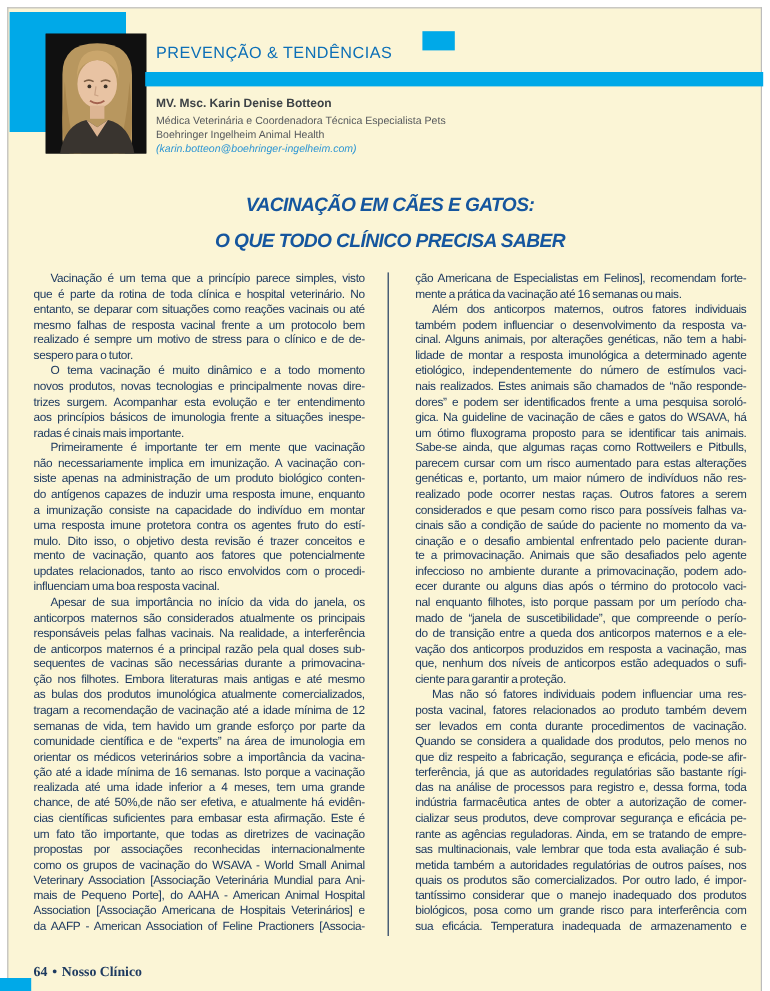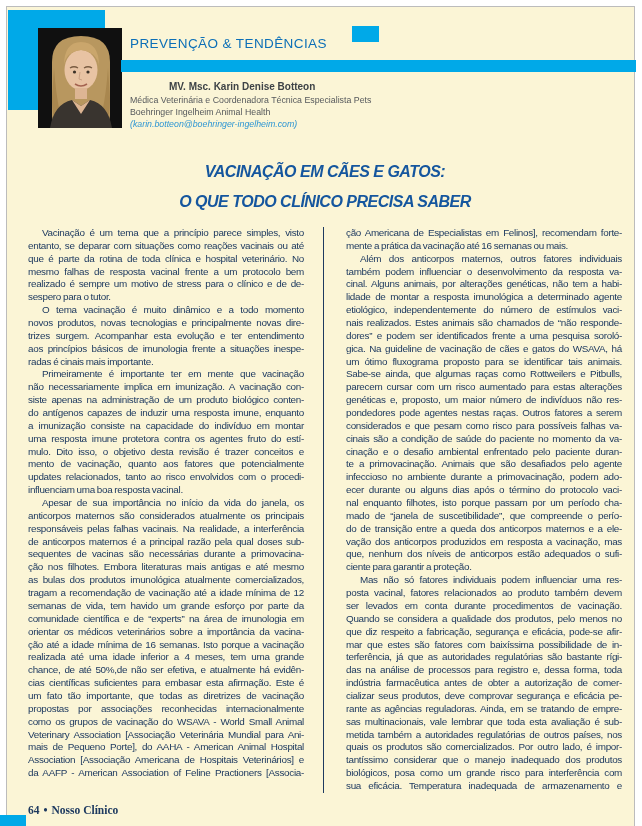--- a/index.html
+++ b/index.html
@@ -33,21 +33,21 @@
   .author-photo svg{display:block;}
   .section-title{
     position:absolute;left:130px;top:36px;
     color:#0C6FB7;font-weight:normal;font-size:13.5px;letter-spacing:.4px;
   }
   .header-bar{
     position:absolute;left:121px;top:60px;width:515px;height:12px;
     background:#00A9E8;
   }
   .author-block{position:absolute;left:130px;top:82px;line-height:10.5px;}
-  .author-name{color:#3d4246;font-weight:bold;font-size:10px;margin-bottom:2px;margin-left:39px;}
+  .author-name{color:#3d4246;font-weight:bold;font-size:10px;margin-bottom:2px;}
   .author-role,.author-company{color:#56595c;font-size:8.8px;margin-bottom:1.5px;}
   .author-email{color:#2E96D3;font-size:8.8px;font-style:italic;}
   .article-title{
     position:absolute;left:28px;top:157px;width:594px;text-align:center;
     color:#15569E;font-weight:bold;font-style:italic;
     font-size:16px;line-height:29.5px;letter-spacing:-0.5px;
   }
   .columns{
     position:absolute;left:28px;top:227px;width:594px;
     display:flex;
@@ -116,22 +116,22 @@
 
 <div class="article-title">
   <div>VACINAÇÃO EM CÃES E GATOS:</div>
   <div>O QUE TODO CLÍNICO PRECISA SABER</div>
 </div>
 
 <div class="columns">
   <div class="col left-col">
       <div class="para">
         <div class="bodyline firstline">Vacinação é um tema que a princípio parece simples, visto</div>
+        <div class="bodyline">que é parte da rotina de toda clínica e hospital veterinário. No</div>
         <div class="bodyline">entanto, se deparar com situações como reações vacinais ou até</div>
-        <div class="bodyline">que é parte da rotina de toda clínica e hospital veterinário. No</div>
         <div class="bodyline">mesmo falhas de resposta vacinal frente a um protocolo bem</div>
         <div class="bodyline">realizado é sempre um motivo de stress para o clínico e de de-</div>
         <div class="bodyline paraend">sespero para o tutor.</div>
       </div>
       <div class="para">
         <div class="bodyline firstline">O tema vacinação é muito dinâmico e a todo momento</div>
         <div class="bodyline">novos produtos, novas tecnologias e principalmente novas dire-</div>
         <div class="bodyline">trizes surgem. Acompanhar esta evolução e ter entendimento</div>
         <div class="bodyline">aos princípios básicos de imunologia frente a situações inespe-</div>
         <div class="bodyline paraend">radas é cinais mais importante.</div>
@@ -183,42 +183,41 @@
         <div class="bodyline">também podem influenciar o desenvolvimento da resposta va-</div>
         <div class="bodyline">cinal. Alguns animais, por alterações genéticas, não tem a habi-</div>
         <div class="bodyline">lidade de montar a resposta imunológica a determinado agente</div>
         <div class="bodyline">etiológico, independentemente do número de estímulos vaci-</div>
         <div class="bodyline">nais realizados. Estes animais são chamados de “não responde-</div>
         <div class="bodyline">dores” e podem ser identificados frente a uma pesquisa soroló-</div>
         <div class="bodyline">gica. Na guideline de vacinação de cães e gatos do WSAVA, há</div>
         <div class="bodyline">um ótimo fluxograma proposto para se identificar tais animais.</div>
         <div class="bodyline">Sabe-se ainda, que algumas raças como Rottweilers e Pitbulls,</div>
         <div class="bodyline">parecem cursar com um risco aumentado para estas alterações</div>
-        <div class="bodyline">genéticas e, proposto, um maior número de indivíduos não res-</div>
-        <div class="bodyline">pondedores pode agentes nestas raças. Outros fatores a serem</div>
+        <div class="bodyline">genéticas e, portanto, um maior número de indivíduos não res-</div>
+        <div class="bodyline">realizado pode ocorrer nestas raças. Outros fatores a serem</div>
         <div class="bodyline">considerados e que pesam como risco para possíveis falhas va-</div>
         <div class="bodyline">cinais são a condição de saúde do paciente no momento da va-</div>
         <div class="bodyline">cinação e o desafio ambiental enfrentado pelo paciente duran-</div>
         <div class="bodyline">te a primovacinação. Animais que são desafiados pelo agente</div>
         <div class="bodyline">infeccioso no ambiente durante a primovacinação, podem ado-</div>
         <div class="bodyline">ecer durante ou alguns dias após o término do protocolo vaci-</div>
         <div class="bodyline">nal enquanto filhotes, isto porque passam por um período cha-</div>
         <div class="bodyline">mado de “janela de suscetibilidade”, que compreende o perío-</div>
         <div class="bodyline">do de transição entre a queda dos anticorpos maternos e a ele-</div>
         <div class="bodyline">vação dos anticorpos produzidos em resposta a vacinação, mas</div>
         <div class="bodyline">que, nenhum dos níveis de anticorpos estão adequados o sufi-</div>
         <div class="bodyline paraend">ciente para garantir a proteção.</div>
       </div>
       <div class="para">
         <div class="bodyline firstline">Mas não só fatores individuais podem influenciar uma res-</div>
         <div class="bodyline">posta vacinal, fatores relacionados ao produto também devem</div>
         <div class="bodyline">ser levados em conta durante procedimentos de vacinação.</div>
         <div class="bodyline">Quando se considera a qualidade dos produtos, pelo menos no</div>
         <div class="bodyline">que diz respeito a fabricação, segurança e eficácia, pode-se afir-</div>
-        <div class="bodyline">mar que estes são fatores com baixíssima possibilidade de in-</div>
         <div class="bodyline">terferência, já que as autoridades regulatórias são bastante rígi-</div>
         <div class="bodyline">das na análise de processos para registro e, dessa forma, toda</div>
         <div class="bodyline">indústria farmacêutica antes de obter a autorização de comer-</div>
         <div class="bodyline">cializar seus produtos, deve comprovar segurança e eficácia pe-</div>
         <div class="bodyline">rante as agências reguladoras. Ainda, em se tratando de empre-</div>
         <div class="bodyline">sas multinacionais, vale lembrar que toda esta avaliação é sub-</div>
         <div class="bodyline">metida também a autoridades regulatórias de outros países, nos</div>
         <div class="bodyline">quais os produtos são comercializados. Por outro lado, é impor-</div>
         <div class="bodyline">tantíssimo considerar que o manejo inadequado dos produtos</div>
         <div class="bodyline">biológicos, posa como um grande risco para interferência com</div>

